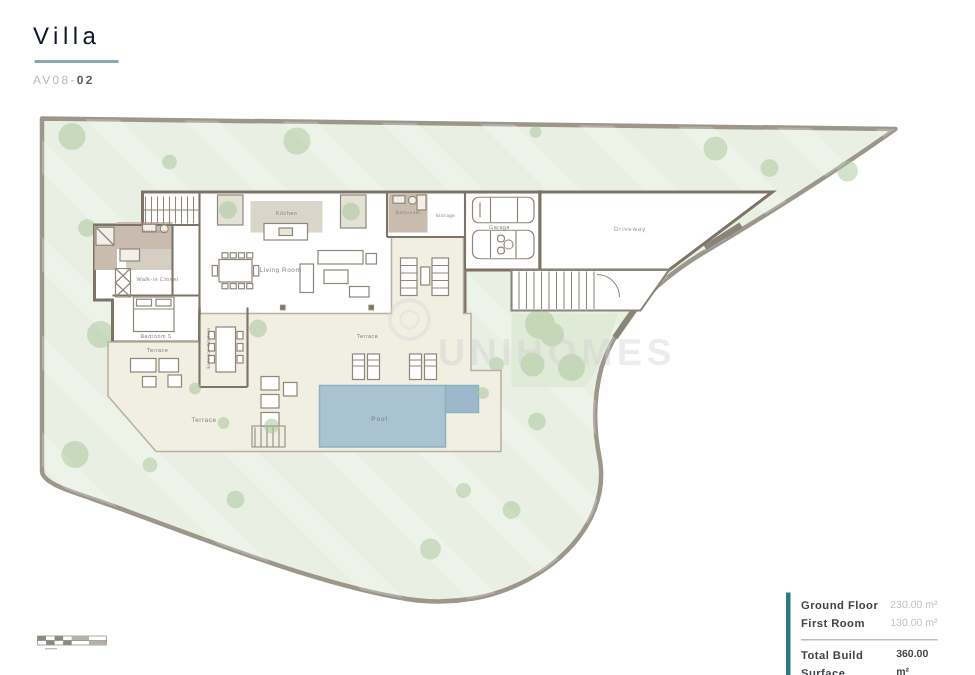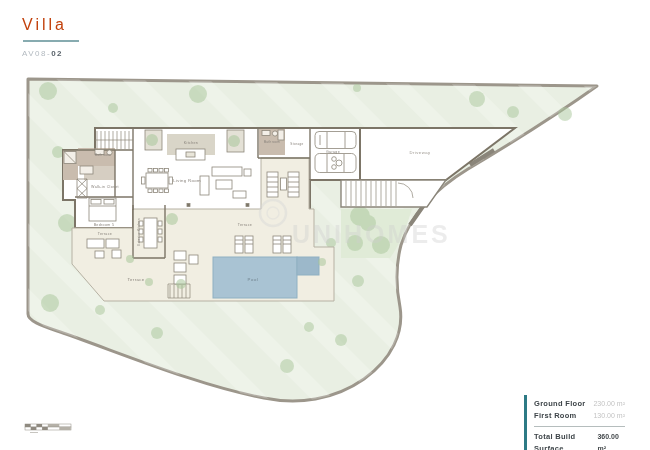--- a/index.html
+++ b/index.html
@@ -3,21 +3,21 @@
 <meta charset="utf-8">
 <style>
   html,body{margin:0;padding:0;}
   body{
     width:650px;height:450px;position:relative;background:#ffffff;overflow:hidden;
     font-family:"Liberation Sans", sans-serif;
   }
   
   .title-block{position:absolute;left:22px;top:16px;}
   .title-block .title{
-    font-size:16px;color:#c2410c;letter-spacing:3px;font-weight:400;
+    font-size:16px;color:#0f172a;letter-spacing:3px;font-weight:400;
   }
   .title-block .rule{width:56px;height:2px;background:#87abb0;margin:6px 0 7px 1px;}
   .title-block .code{font-size:8px;letter-spacing:1.5px;color:#b3bac0;}
   .title-block .code b{color:#59626a;font-weight:bold;}
 
   
   svg.plan{position:absolute;left:0;top:0;}
   text{font-family:"Liberation Sans", sans-serif;}
   .room-label{fill:#87817a;font-size:3.6px;letter-spacing:.35px;}
   .room-label.big{font-size:4.3px;}

